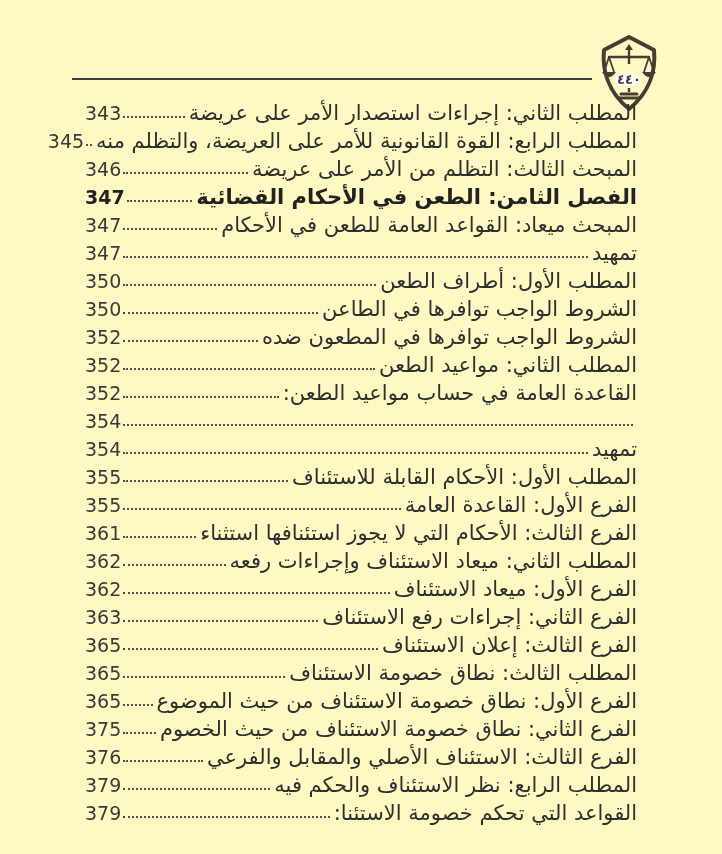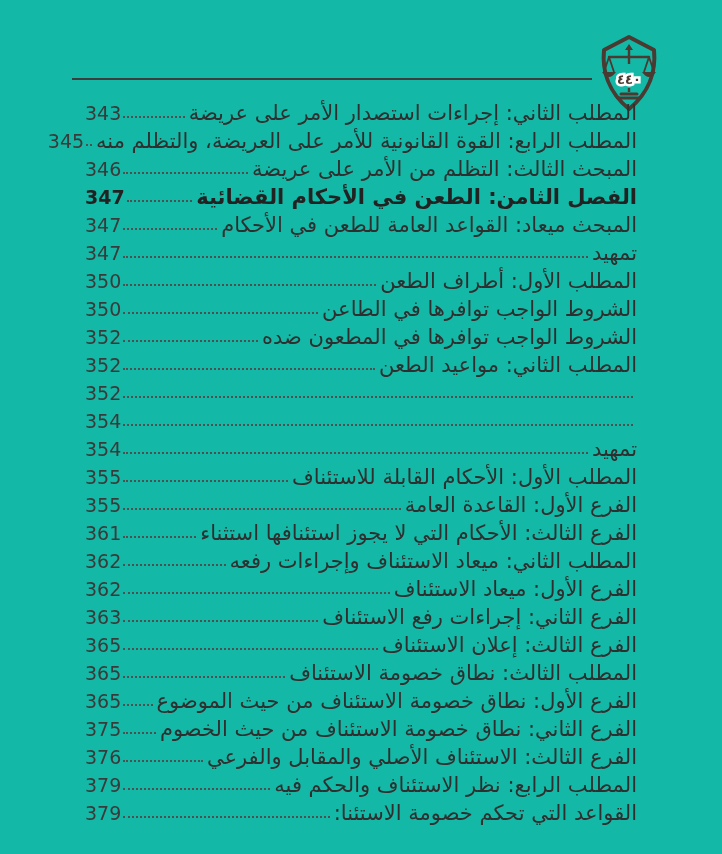--- a/index.html
+++ b/index.html
@@ -4,21 +4,21 @@
 <style>
   html,body{margin:0;padding:0;}
   body{
     width:722px;height:854px;
     background:#ffffff;
     font-family:"DejaVu Sans",sans-serif;
     color:#2f2f2f;
     overflow:hidden;
     position:relative;
   }
-  .page{position:absolute;inset:0;background:#14b8a6;}
+  .page{position:absolute;inset:0;background:#fef9c3;}
   
   .header-rule{
     position:absolute;top:78px;left:72px;width:520px;
     border-top:2px solid #3c3c3c;
   }
   .emblem{
     position:absolute;top:34px;right:57px;width:72px;height:78px;
   }
   
   .toc{
@@ -121,20 +121,21 @@
         <span class="toc-title">الشروط الواجب توافرها في المطعون ضده</span>
         <span class="leader"></span>
         <span class="toc-page">352</span>
       </div>
       <div class="toc-row">
         <span class="toc-title">المطلب الثاني: مواعيد الطعن</span>
         <span class="leader"></span>
         <span class="toc-page">352</span>
       </div>
       <div class="toc-row">
+        <span class="toc-title">القاعدة العامة في حساب مواعيد الطعن:</span>
         <span class="leader"></span>
         <span class="toc-page">352</span>
       </div>
       <div class="toc-row">
         <span class="leader"></span>
         <span class="toc-page">354</span>
       </div>
       <div class="toc-row">
         <span class="toc-title">تمهيد</span>
         <span class="leader"></span>

